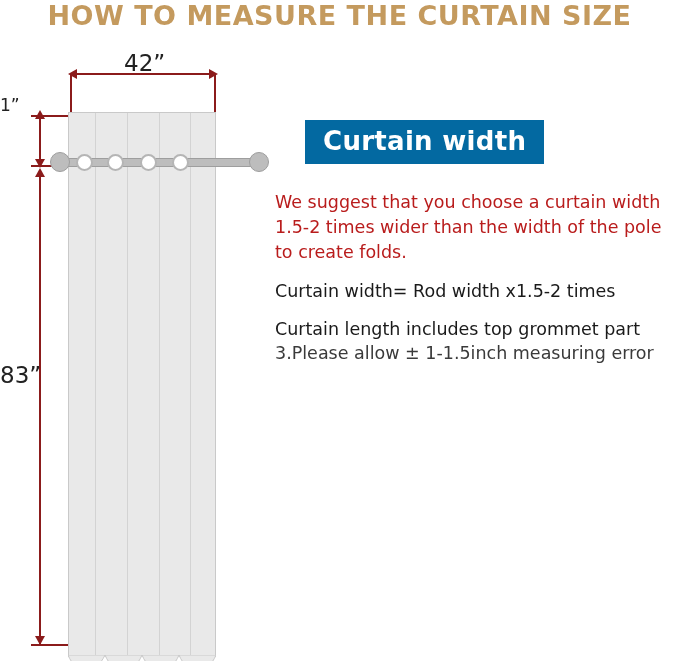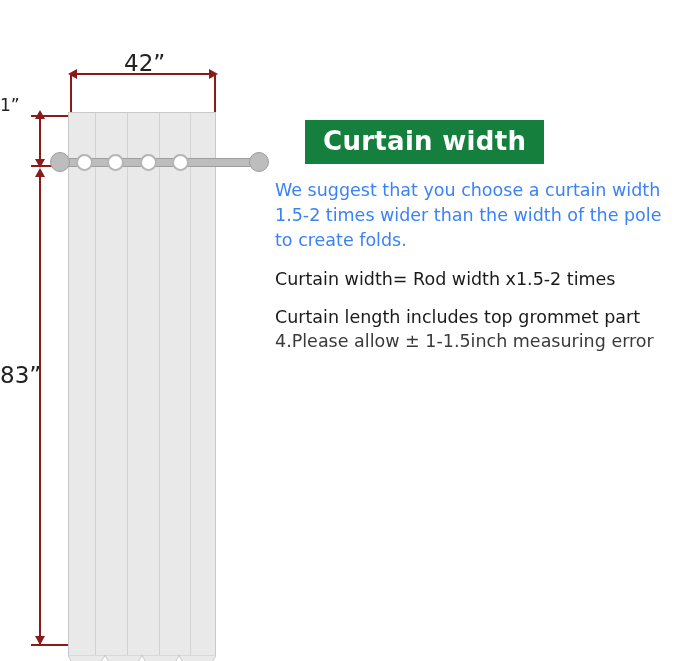--- a/index.html
+++ b/index.html
@@ -156,37 +156,37 @@
 
   
   .content {
     position: absolute;
     left: 270px;
     top: 120px;
     width: 409px;
   }
   .band {
     display: inline-block;
-    background: #15803d;
+    background: #0369a1;
     color: #ffffff;
     font-weight: bold;
     font-size: 26px;
     padding: 6px 18px 8px 18px;
     letter-spacing: 0.3px;
     white-space: nowrap;
   }
   .band-wrap {
     padding-left: 35px;
   }
   .para {
-    color: #3b82f6;
+    color: #b91c1c;
     font-size: 17.5px;
     line-height: 25px;
     padding-left: 5px;
-    margin-top: 14px;
+    margin-top: 26px;
   }
   .bold-line {
     color: #1a1a1a;
     font-size: 17.5px;
     font-weight: normal;
     padding-left: 5px;
     margin-top: 14px;
     line-height: 24px;
   }
   .note-title {
@@ -202,20 +202,21 @@
     line-height: 25px;
     padding-left: 5px;
   }
   .sect-2 { margin-top: 30px; }
 </style>
 </head>
 <body>
 
 <div id="page">
 
+  <div class="title">HOW TO MEASURE THE CURTAIN SIZE</div>
 
   <div class="diagram">
 
     <div class="mline" style="left:70px; top:29px; width:146px; height:2px;"></div>
     <div class="arrow arrow-left" style="left:68px; top:25px;"></div>
     <div class="arrow arrow-right" style="left:209px; top:25px;"></div>
     <div class="tick" style="left:70px; top:29px; width:2px; height:40px;"></div>
     <div class="tick" style="left:214px; top:29px; width:2px; height:40px;"></div>
     <div class="dim-label" style="left:124px; top:6px;">42”</div>
 
@@ -256,16 +257,16 @@
   <div class="content">
 
     <div class="band-wrap">
       <span class="band">Curtain width</span>
     </div>
     <div class="para">We suggest that you choose a curtain width 1.5-2 times wider than the width of the pole to create folds.</div>
     <div class="bold-line">Curtain width= Rod width x1.5-2 times</div>
 
     <div class="bold-line">Curtain length includes top grommet part</div>
 
-    <div class="note-line">4.Please allow ± 1-1.5inch measuring error</div>
+    <div class="note-line">3.Please allow ± 1-1.5inch measuring error</div>
   </div>
 
 </div>
 
 </body></html>

